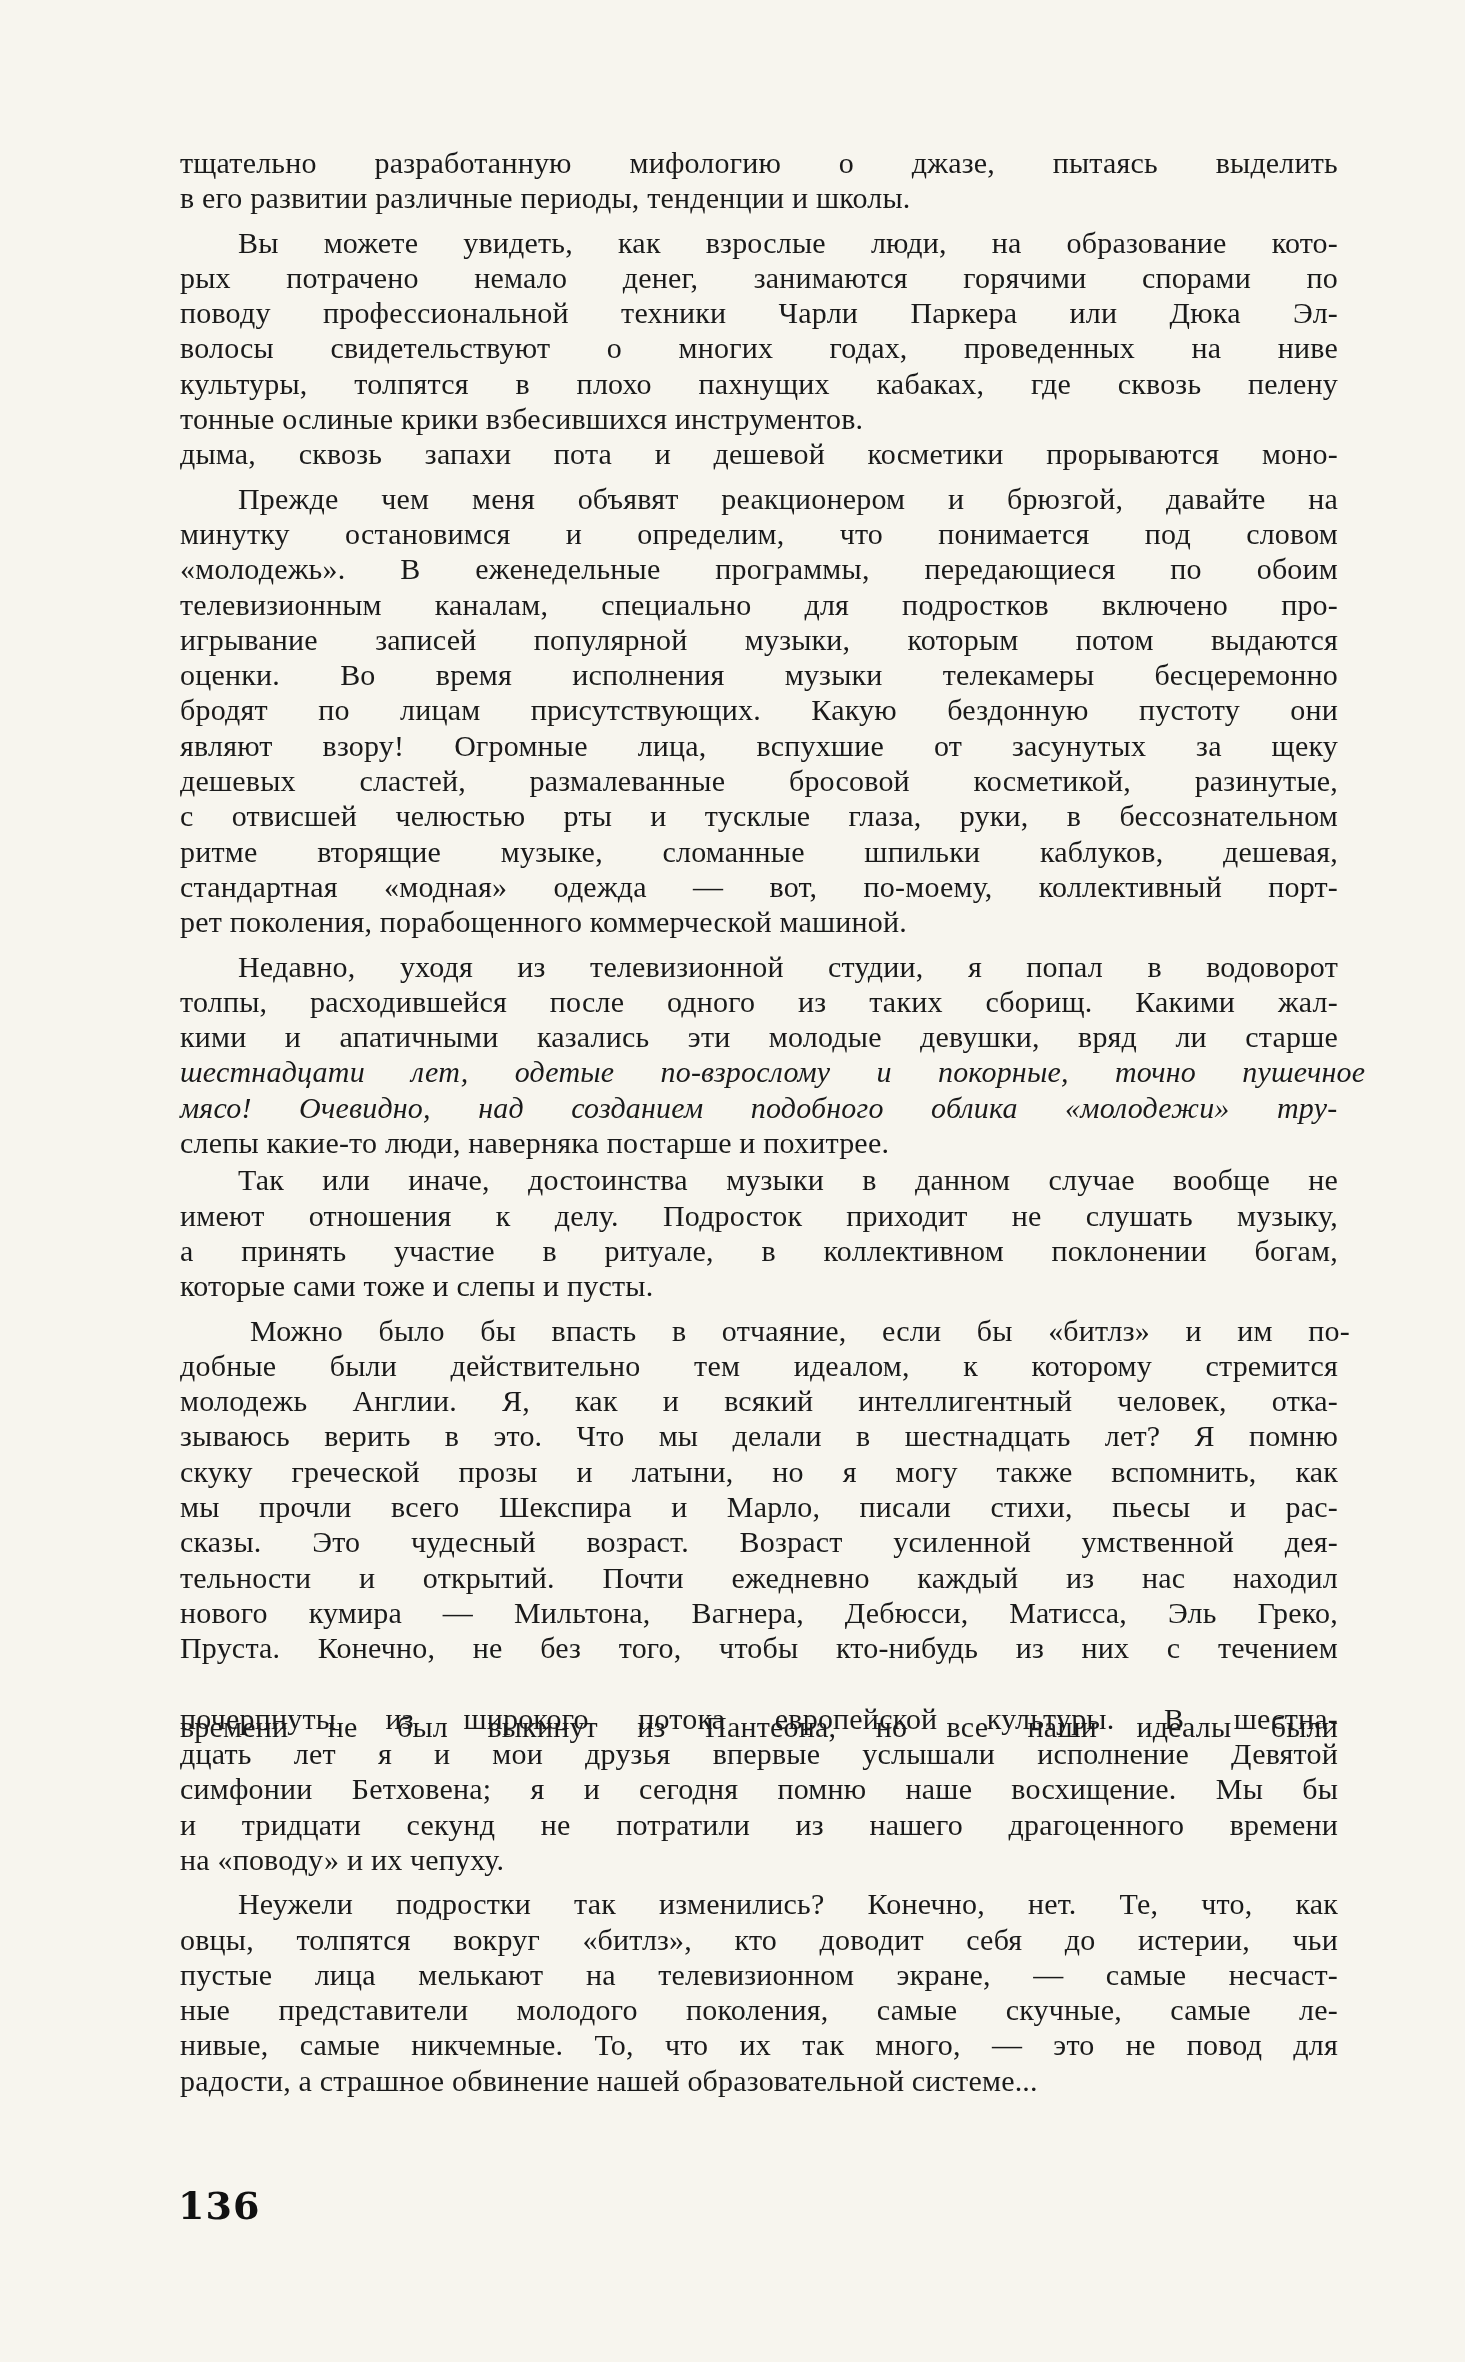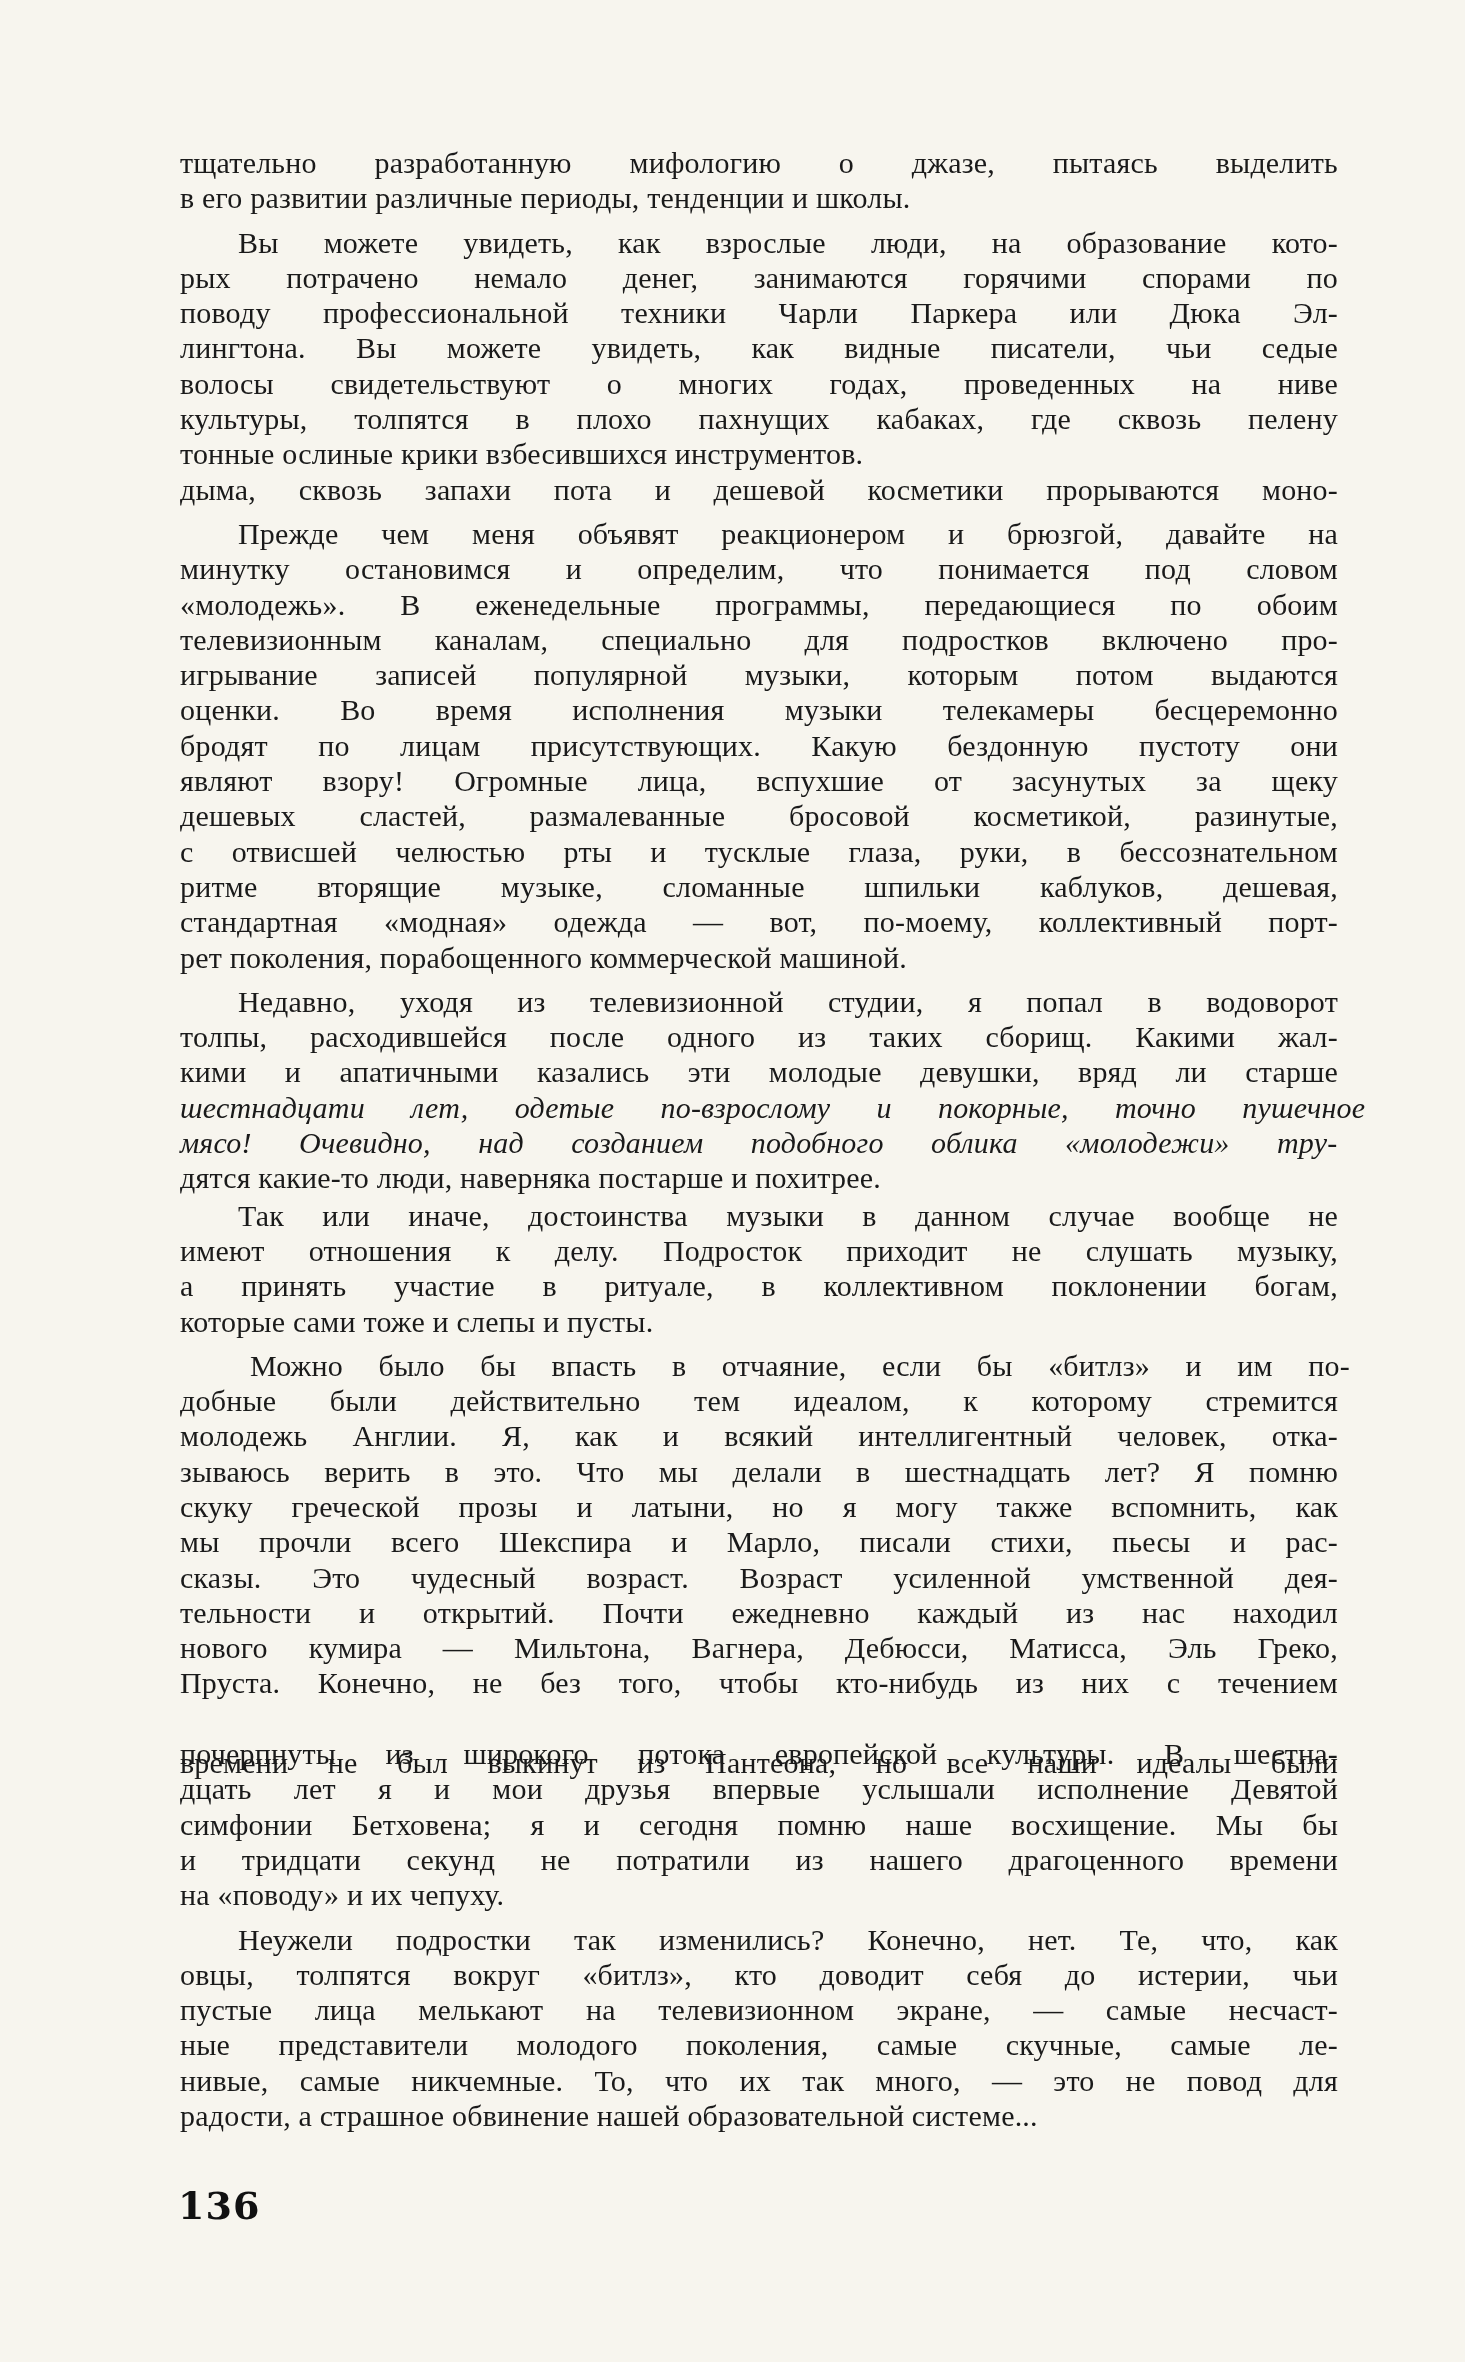--- a/index.html
+++ b/index.html
@@ -65,21 +65,20 @@
 
 <div class="page" id="page-body">
     <div class="para">
       <span class="line"><span class="fit" style="word-spacing: 50.0547px;">тщательно разработанную мифологию о джазе, пытаясь выделить</span></span>
       <span class="line last"><span class="fit">в его развитии различные периоды, тенденции и школы.</span></span>
     </div>
     <div class="para">
       <span class="line indent"><span class="fit" style="word-spacing: 37.3906px;">Вы можете увидеть, как взрослые люди, на образование кото-</span></span>
       <span class="line"><span class="fit" style="word-spacing: 47.808px;">рых потрачено немало денег, занимаются горячими спорами по</span></span>
       <span class="line"><span class="fit" style="word-spacing: 44.6317px;">поводу профессиональной техники Чарли Паркера или Дюка Эл-</span></span>
-      <span class="line"><span class="fit" style="word-spacing: 42.5234px;">лингтона. Вы можете увидеть, как видные писатели, чьи седые</span></span>
       <span class="line"><span class="fit" style="word-spacing: 48.7835px;">волосы свидетельствуют о многих годах, проведенных на ниве</span></span>
       <span class="line"><span class="fit" style="word-spacing: 39.1035px;">культуры, толпятся в плохо пахнущих кабаках, где сквозь пелену</span></span>
       <span class="line last"><span class="fit">тонные ослиные крики взбесившихся инструментов.</span></span>
       <span class="line"><span class="fit" style="word-spacing: 34.918px;">дыма, сквозь запахи пота и дешевой косметики прорываются моно-</span></span>
     </div>
     <div class="para">
       <span class="line indent"><span class="fit" style="word-spacing: 35.0488px;">Прежде чем меня объявят реакционером и брюзгой, давайте на</span></span>
       <span class="line"><span class="fit" style="word-spacing: 47.5871px;">минутку остановимся и определим, что понимается под словом</span></span>
       <span class="line"><span class="fit" style="word-spacing: 47.1719px;">«молодежь». В еженедельные программы, передающиеся по обоим</span></span>
       <span class="line"><span class="fit" style="word-spacing: 45.3698px;">телевизионным каналам, специально для подростков включено про-</span></span>
@@ -92,21 +91,21 @@
       <span class="line"><span class="fit" style="word-spacing: 51.9635px;">ритме вторящие музыке, сломанные шпильки каблуков, дешевая,</span></span>
       <span class="line"><span class="fit" style="word-spacing: 38.5915px;">стандартная «модная» одежда — вот, по-моему, коллективный порт-</span></span>
       <span class="line last"><span class="fit">рет поколения, порабощенного коммерческой машиной.</span></span>
     </div>
     <div class="para">
       <span class="line indent"><span class="fit" style="word-spacing: 36.709px;">Недавно, уходя из телевизионной студии, я попал в водоворот</span></span>
       <span class="line"><span class="fit" style="word-spacing: 35.1348px;">толпы, расходившейся после одного из таких сборищ. Какими жал-</span></span>
       <span class="line"><span class="fit" style="word-spacing: 30.6962px;">кими и апатичными казались эти молодые девушки, вряд ли старше</span></span>
       <span class="line"><span class="fit" style="word-spacing: 38.5223px; font-style: italic;">шестнадцати лет, одетые по-взрослому и покорные, точно пушечное</span></span>
       <span class="line"><span class="fit" style="word-spacing: 39.7455px; font-style: italic;">мясо! Очевидно, над созданием подобного облика «молодежи» тру-</span></span>
-      <span class="line last"><span class="fit">дятся какие-то люди, наверняка постарше и похитрее.</span></span>
+      <span class="line last"><span class="fit">слепы какие-то люди, наверняка постарше и похитрее.</span></span>
     </div>
     <div class="para" style="margin-top: 2px;">
       <span class="line indent"><span class="fit" style="word-spacing: 30.6059px;">Так или иначе, достоинства музыки в данном случае вообще не</span></span>
       <span class="line"><span class="fit" style="word-spacing: 36.4902px;">имеют отношения к делу. Подросток приходит не слушать музыку,</span></span>
       <span class="line"><span class="fit" style="word-spacing: 40.0078px;">а принять участие в ритуале, в коллективном поклонении богам,</span></span>
       <span class="line last"><span class="fit">которые сами тоже и слепы и пусты.</span></span>
     </div>
     <div class="para">
       <span class="line indent"><span class="fit" style="word-spacing: 27.8366px; margin-left: 12px;">Можно было бы впасть в отчаяние, если бы «битлз» и им по-</span></span>
       <span class="line"><span class="fit" style="word-spacing: 45.8304px;">добные были действительно тем идеалом, к которому стремится</span></span>

